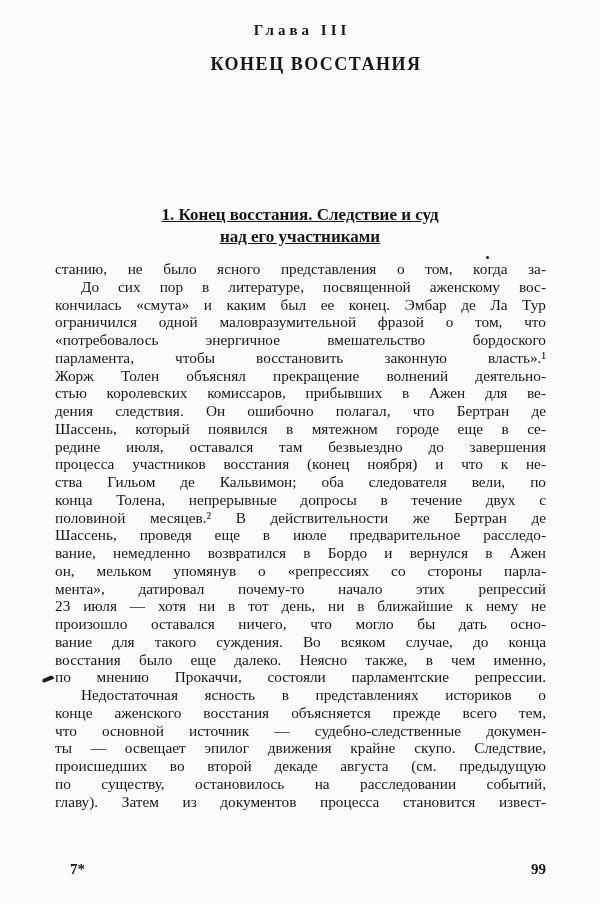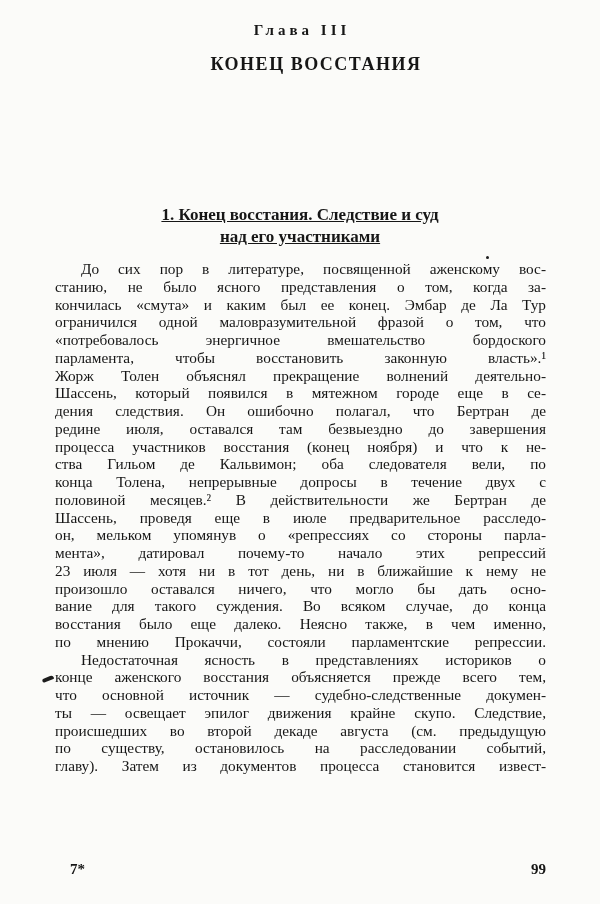--- a/index.html
+++ b/index.html
@@ -87,35 +87,37 @@
 
   <div class="section-heading">
     <div>1. Конец восстания. Следствие и суд</div>
     <div>над его участниками</div>
   </div>
 
   <div class="artifact speck"></div>
   <div class="artifact tick"></div>
 
   <div class="body-text" id="body-text">
+      <div class="body-line">станию, не было ясного представления о том, когда за-</div>
       <div class="body-line indent">До сих пор в литературе, посвященной аженскому вос-</div>
-      <div class="body-line">станию, не было ясного представления о том, когда за-</div>
       <div class="body-line">кончилась «смута» и каким был ее конец. Эмбар де Ла Тур</div>
       <div class="body-line">ограничился одной маловразумительной фразой о том, что</div>
       <div class="body-line">«потребовалось энергичное вмешательство бордоского</div>
       <div class="body-line">парламента, чтобы восстановить законную власть».¹</div>
       <div class="body-line">Жорж Толен объяснял прекращение волнений деятельно-</div>
+      <div class="body-line">стью королевских комиссаров, прибывших в Ажен для ве-</div>
+      <div class="body-line">дения следствия. Он ошибочно полагал, что Бертран де</div>
       <div class="body-line">Шассень, который появился в мятежном городе еще в се-</div>
-      <div class="body-line">дения следствия. Он ошибочно полагал, что Бертран де</div>
       <div class="body-line">редине июля, оставался там безвыездно до завершения</div>
       <div class="body-line">процесса участников восстания (конец ноября) и что к не-</div>
       <div class="body-line">ства Гильом де Кальвимон; оба следователя вели, по</div>
       <div class="body-line">конца Толена, непрерывные допросы в течение двух с</div>
       <div class="body-line">половиной месяцев.² В действительности же Бертран де</div>
       <div class="body-line">Шассень, проведя еще в июле предварительное расследо-</div>
+      <div class="body-line">вание, немедленно возвратился в Бордо и вернулся в Ажен</div>
       <div class="body-line">он, мельком упомянув о «репрессиях со стороны парла-</div>
       <div class="body-line">мента», датировал почему-то начало этих репрессий</div>
       <div class="body-line">23 июля — хотя ни в тот день, ни в ближайшие к нему не</div>
       <div class="body-line">произошло оставался ничего, что могло бы дать осно-</div>
       <div class="body-line">вание для такого суждения. Во всяком случае, до конца</div>
       <div class="body-line">восстания было еще далеко. Неясно также, в чем именно,</div>
       <div class="body-line">по мнению Прокаччи, состояли парламентские репрессии.</div>
       <div class="body-line indent">Недостаточная ясность в представлениях историков о</div>
       <div class="body-line">конце аженского восстания объясняется прежде всего тем,</div>
       <div class="body-line">что основной источник — судебно-следственные докумен-</div>

